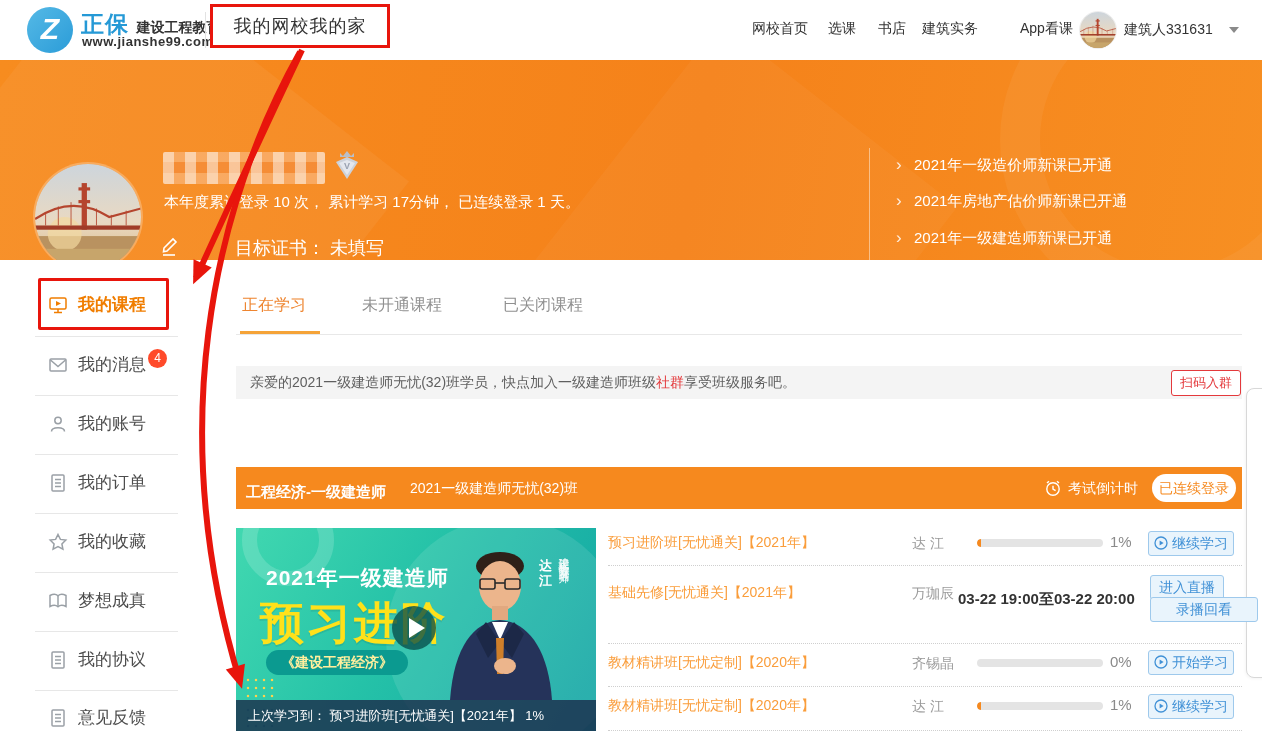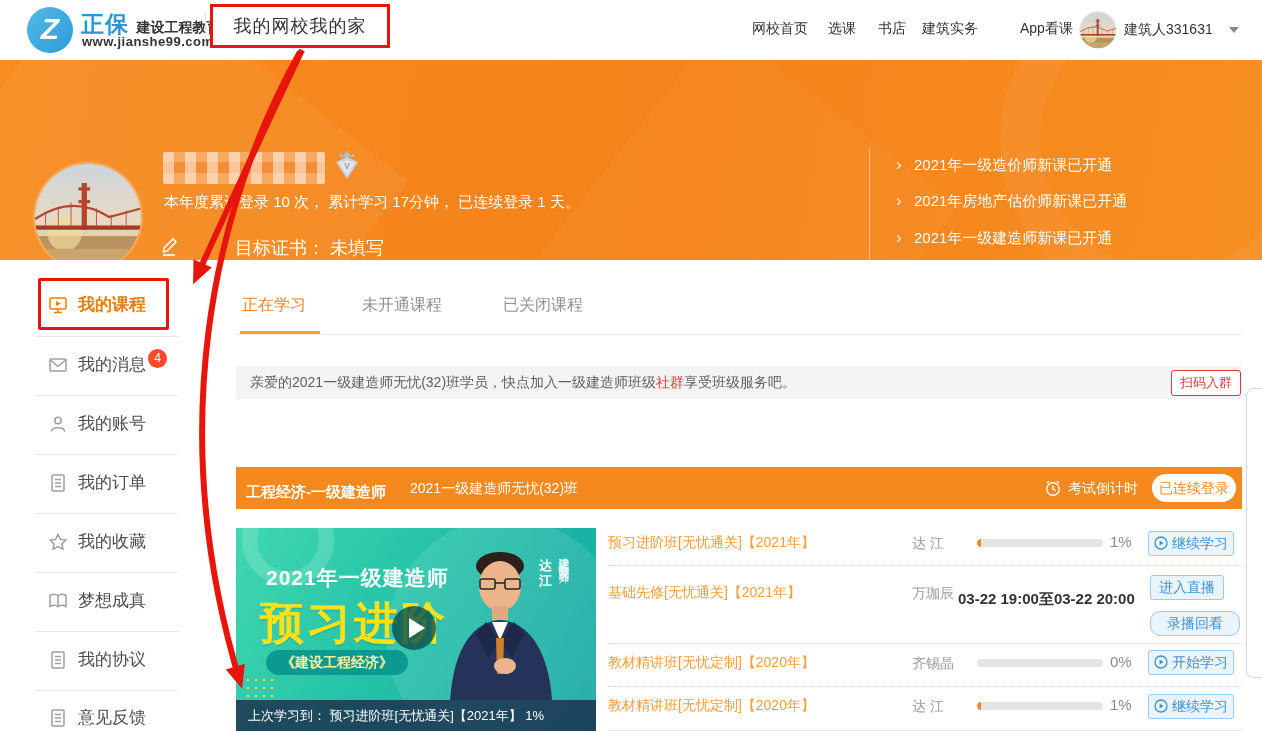--- a/index.html
+++ b/index.html
@@ -385,21 +385,21 @@
   <div class="blue-btn" style="left:1148px; top:531px; width:86px;"><span class="picn"><svg width="14" height="14" viewBox="0 0 14 14">
           <circle cx="7" cy="7" r="6" fill="none" stroke="#4191d6" stroke-width="1.3"></circle>
           <polygon points="5.6,4.4 9.6,7 5.6,9.6" fill="#4191d6"></polygon>
         </svg></span><span>继续学习</span></div>
   <div class="dotted-sep" style="top:565px"></div>
 
   <a class="course-link" style="top:584px">基础先修[无忧通关]【2021年】</a>
   <span class="teacher" style="top:585px">万珈辰</span>
   <span class="live-time" style="top:590px">03-22 19:00至03-22 20:00</span>
   <div class="blue-btn" style="left:1150px; top:575px; width:74px;">进入直播</div>
-  <div class="blue-btn" style="left:1150px; top:611px; width:90px;border-radius:10px;">录播回看</div>
+  <div class="blue-btn" style="left:1150px; top:597px; width:108px;">录播回看</div>
   <div class="dotted-sep" style="top:643px"></div>
 
   <a class="course-link" style="top:654px">教材精讲班[无忧定制]【2020年】</a>
   <span class="teacher" style="top:655px">齐锡晶</span>
   <div class="pbar" style="top:659px">
       <div class="pfill" style="width: 0%;"></div>
     </div>
   <span class="pct" style="top:653px">0%</span>
   <div class="blue-btn" style="left:1148px; top:650px; width:86px;"><span class="picn"><svg width="14" height="14" viewBox="0 0 14 14">
           <circle cx="7" cy="7" r="6" fill="none" stroke="#4191d6" stroke-width="1.3"></circle>

